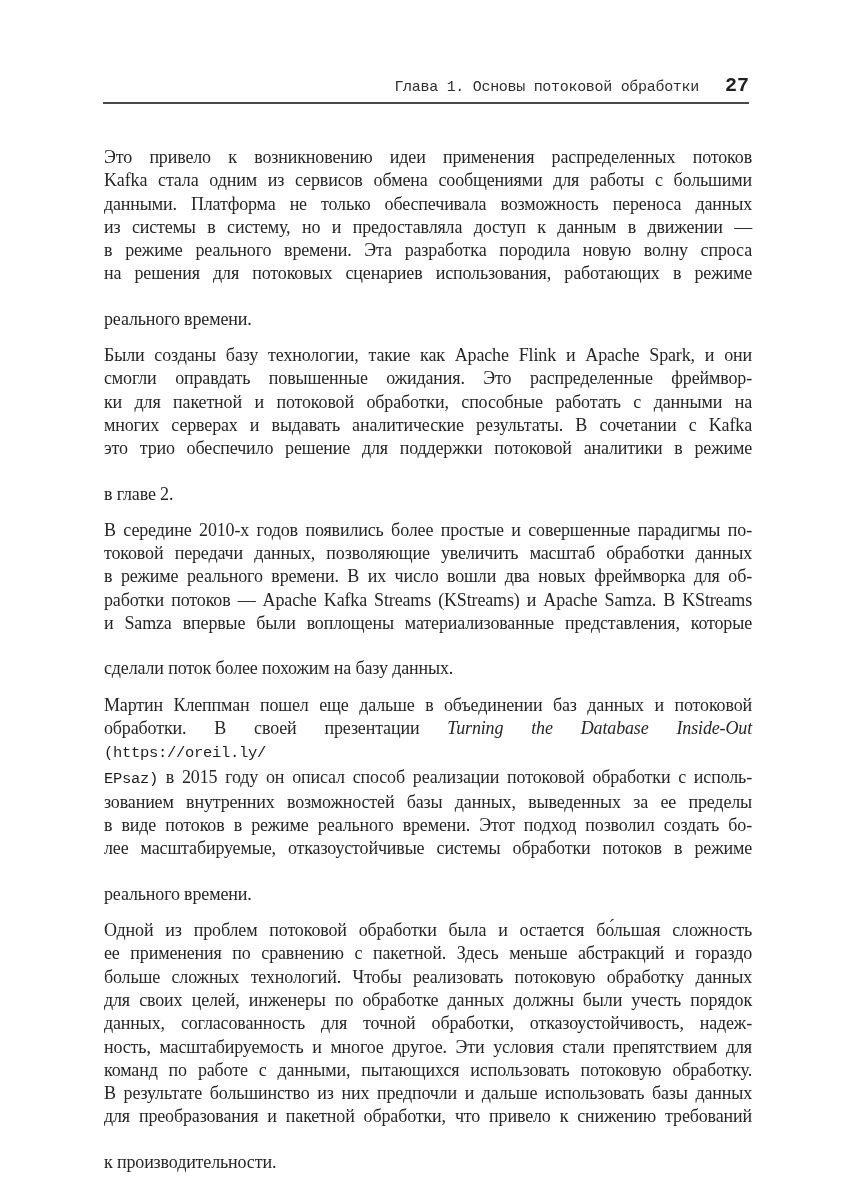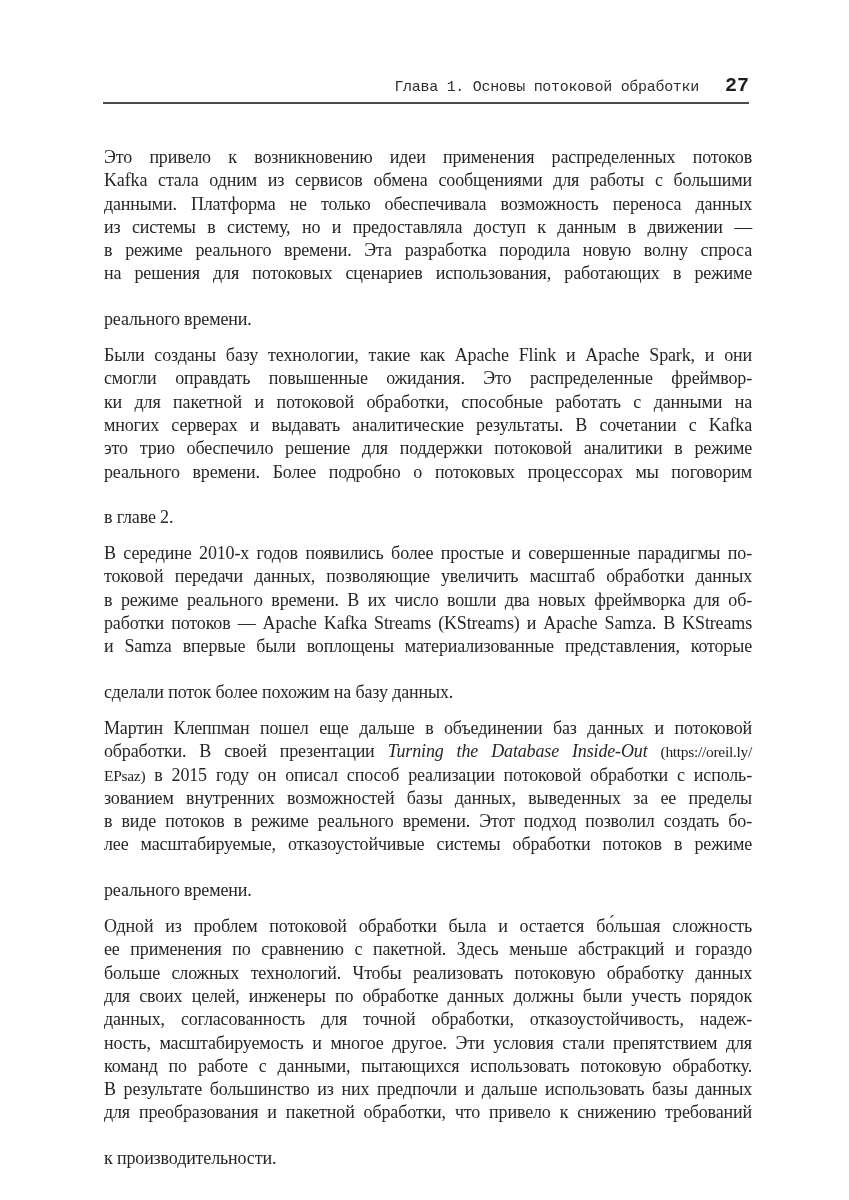--- a/index.html
+++ b/index.html
@@ -62,21 +62,21 @@
     text-align-last: justify;
   }
   .line.last {
     text-align-last: left;
     margin-top: 22px;
   }
   .seg-i {
     font-style: italic;
   }
   .seg-m {
-    font-family: Liberation Serif, serif;
+    font-family: Liberation Mono, monospace;
     font-size: 15.5px;
     letter-spacing: -0.3px;
     color: #1f1f1f;
   }
 </style>
 </head>
 <body>
 
 <div class="page">
   <div class="header">
@@ -93,21 +93,20 @@
         <div class="line"><span class="seg-r">в режиме реального времени. Эта разработка породила новую волну спроса</span></div>
         <div class="line"><span class="seg-r">на решения для потоковых сценариев использования, работающих в режиме</span></div>
         <div class="line last"><span class="seg-r">реального времени.</span></div>
       </div>
       <div class="para">
         <div class="line"><span class="seg-r">Были созданы базу технологии, такие как Apache Flink и Apache Spark, и они</span></div>
         <div class="line"><span class="seg-r">смогли оправдать повышенные ожидания. Это распределенные фреймвор-</span></div>
         <div class="line"><span class="seg-r">ки для пакетной и потоковой обработки, способные работать с данными на</span></div>
         <div class="line"><span class="seg-r">многих серверах и выдавать аналитические результаты. В сочетании с Kafka</span></div>
         <div class="line"><span class="seg-r">это трио обеспечило решение для поддержки потоковой аналитики в режиме</span></div>
-        <div class="line"><span class="seg-r">реального времени. Более подробно о потоковых процессорах мы поговорим</span></div>
         <div class="line last"><span class="seg-r">в главе 2.</span></div>
       </div>
       <div class="para">
         <div class="line"><span class="seg-r">В середине 2010-х годов появились более простые и совершенные парадигмы по-</span></div>
         <div class="line"><span class="seg-r">токовой передачи данных, позволяющие увеличить масштаб обработки данных</span></div>
         <div class="line"><span class="seg-r">в режиме реального времени. В их число вошли два новых фреймворка для об-</span></div>
         <div class="line"><span class="seg-r">работки потоков — Apache Kafka Streams (KStreams) и Apache Samza. В KStreams</span></div>
         <div class="line"><span class="seg-r">и Samza впервые были воплощены материализованные представления, которые</span></div>
         <div class="line last"><span class="seg-r">сделали поток более похожим на базу данных.</span></div>
       </div>

